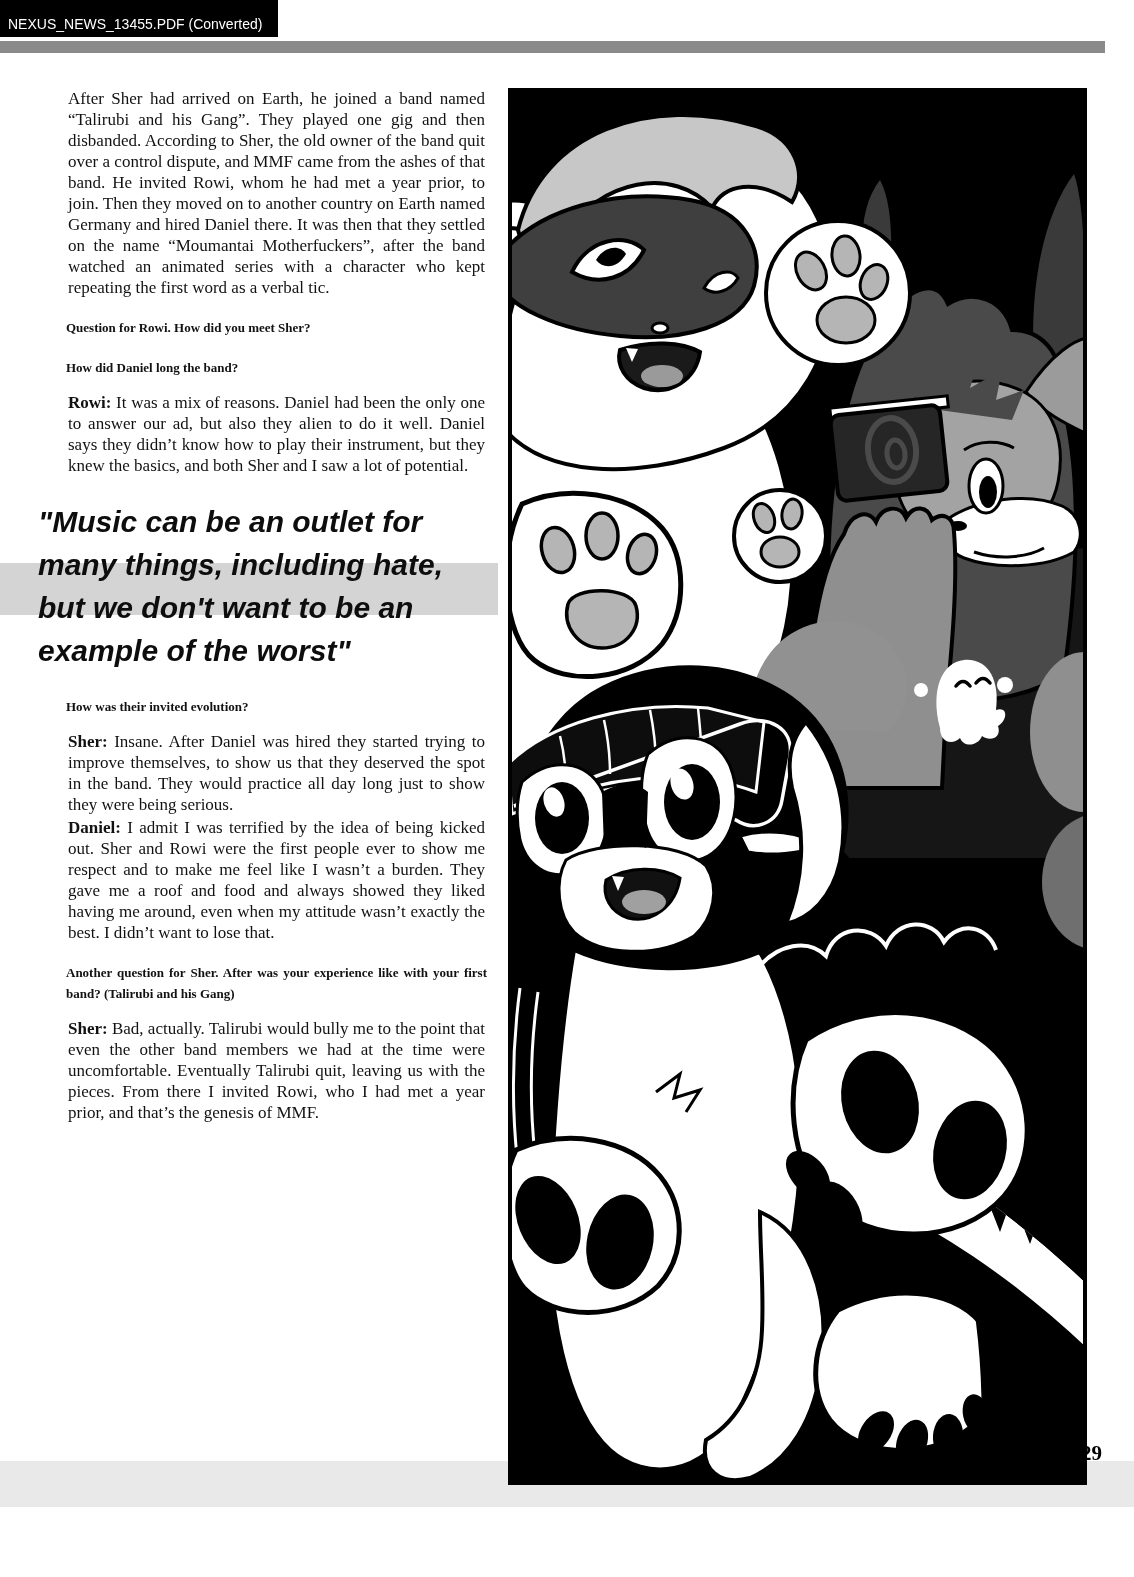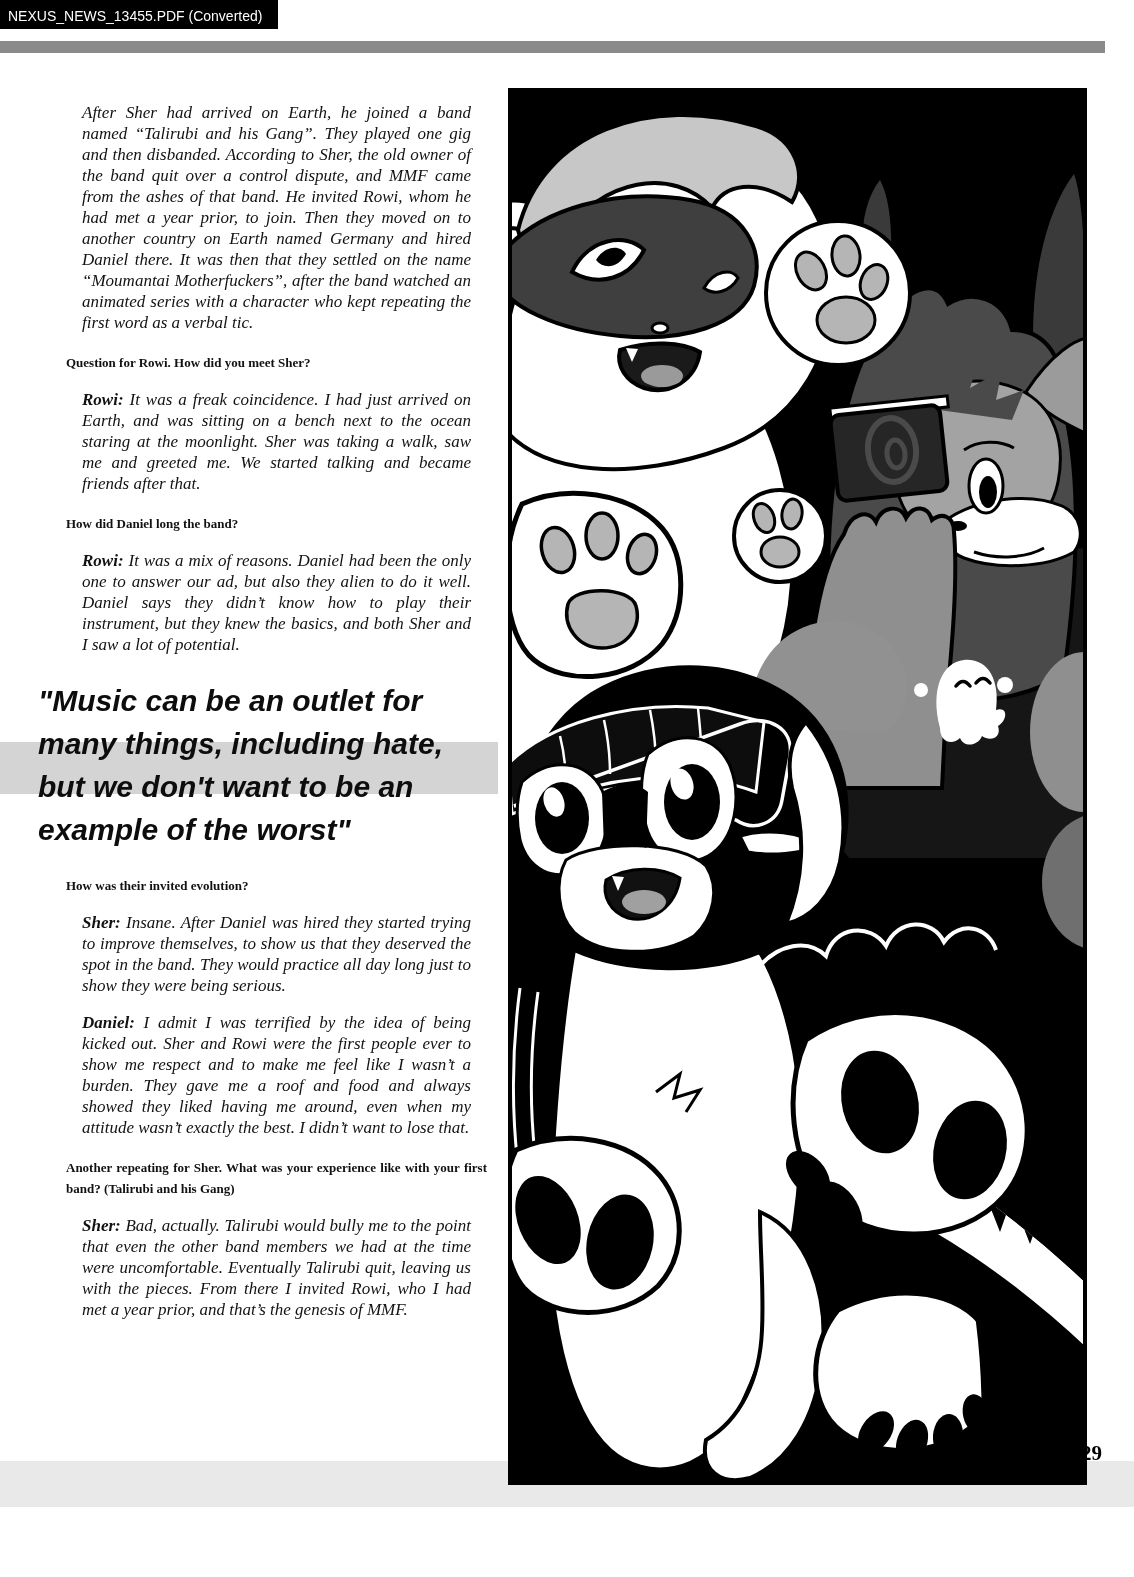--- a/index.html
+++ b/index.html
@@ -3,28 +3,28 @@
 <meta charset="utf-8">
 <style>
   html,body{margin:0;padding:0;}
   body{
     width:1134px;height:1577px;position:relative;background:#ffffff;
     font-family:"Liberation Serif","DejaVu Serif",serif;overflow:hidden;
   }
   .titlebar{
     position:absolute;left:0;top:0;height:25px;background:#000;color:#fff;
     font:14px/25px "Liberation Sans","DejaVu Sans",sans-serif;
-    padding:4px 16px 0 8px;white-space:nowrap;
+    padding:12px 16px 0 8px;white-space:nowrap;
   }
   .toprule{position:absolute;left:0;top:41px;width:1105px;height:12px;background:#8a8a8a;}
   .column{
     position:absolute;left:66px;top:86px;width:421px;
     font-size:17px;line-height:21px;color:#121212;text-align:justify;
   }
-  .column p{margin:16px;font-style:italic;}
+  .column p{margin:2px;}
   .q{font-size:13px;line-height:21px;font-weight:bold;margin:19px 0 14px 0;}
   .pullquote{
     position:relative;width:472px;margin:24px 0 24px -28px;
     font:italic bold 30px/43px "Liberation Sans","DejaVu Sans",sans-serif;
     color:#0d0d0d;text-align:left;
   }
   .pq-band{position:absolute;left:-38px;top:63px;width:498px;height:52px;background:#d4d4d4;}
   .pq-text{position:relative;white-space:pre-line;}
   .footband{position:absolute;left:0;top:1461px;width:1134px;height:46px;background:#e9e9e9;}
   .pagenum{
@@ -42,38 +42,37 @@
 </div>
 
 <div class="toprule"></div>
 
 <div class="footband"></div>
 
 <div class="column">
   <p>After Sher had arrived on Earth, he joined a band named “Talirubi and his Gang”. They played one gig and then disbanded. According to Sher, the old owner of the band quit over a control dispute, and MMF came from the ashes of that band. He invited Rowi, whom he had met a year prior, to join. Then they moved on to another country on Earth named Germany and hired Daniel there. It was then that they settled on the name “Moumantai Motherfuckers”, after the band watched an animated series with a character who kept repeating the first word as a verbal tic.</p>
 
   <h3 class="q">Question for Rowi. How did you meet Sher?</h3>
-  <p class="turn"><b>Rowi:</b><span> It was a freak coincidence. I had just arrived on Earth, and was sitting on a bench next to the ocean staring at the moonlight. Sher was taking a walk, saw me and greeted me. We started talking and became friends after that.</span></p>
 
   <h3 class="q">How did Daniel long the band?</h3>
   <p class="turn"><b>Rowi:</b><span> It was a mix of reasons. Daniel had been the only one to answer our ad, but also they alien to do it well. Daniel says they didn’t know how to play their instrument, but they knew the basics, and both Sher and I saw a lot of potential.</span></p>
 
   <div class="pullquote">
     <div class="pq-band"></div>
     <div class="pq-text">"Music can be an outlet for
 many things, including hate,
 but we don't want to be an
 example of the worst"</div>
   </div>
 
   <h3 class="q">How was their invited evolution?</h3>
   <p class="turn"><b>Sher:</b><span> Insane. After Daniel was hired they started trying to improve themselves, to show us that they deserved the spot in the band. They would practice all day long just to show they were being serious.</span></p>
   <p class="turn"><b>Daniel:</b><span> I admit I was terrified by the idea of being kicked out. Sher and Rowi were the first people ever to show me respect and to make me feel like I wasn’t a burden. They gave me a roof and food and always showed they liked having me around, even when my attitude wasn’t exactly the best. I didn’t want to lose that.</span></p>
 
-  <h3 class="q">Another repeating for Sher. What was your experience like with your first band? (Talirubi and his Gang)</h3>
+  <h3 class="q">Another question for Sher. After was your experience like with your first band? (Talirubi and his Gang)</h3>
   <p class="turn"><b>Sher:</b><span> Bad, actually. Talirubi would bully me to the point that even the other band members we had at the time were uncomfortable. Eventually Talirubi quit, leaving us with the pieces. From there I invited Rowi, who I had met a year prior, and that’s the genesis of MMF.</span></p>
 </div>
 
 <div class="art">
 <svg viewBox="0 0 579 1397" xmlns="http://www.w3.org/2000/svg">
   <rect x="0" y="0" width="579" height="1397" fill="#000"></rect>
 
   <g>
     <path d="M366,242 C348,172 350,120 372,92 C388,122 384,182 378,244 Z" fill="#3a3a3a"></path>
     <path d="M362,190 C348,162 354,130 380,124 C370,146 368,166 374,190 Z" fill="#3a3a3a"></path>

